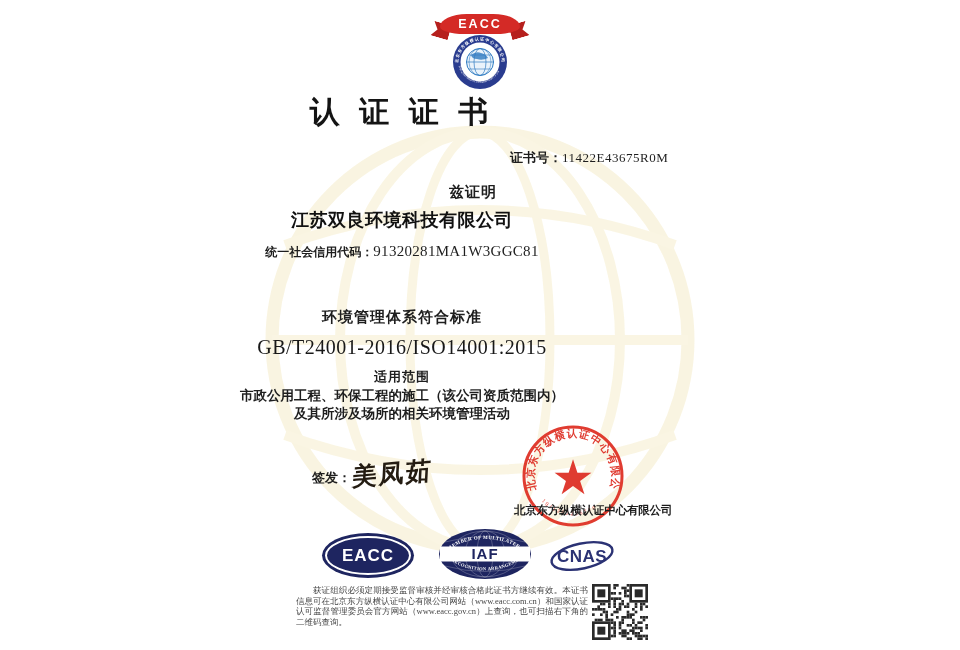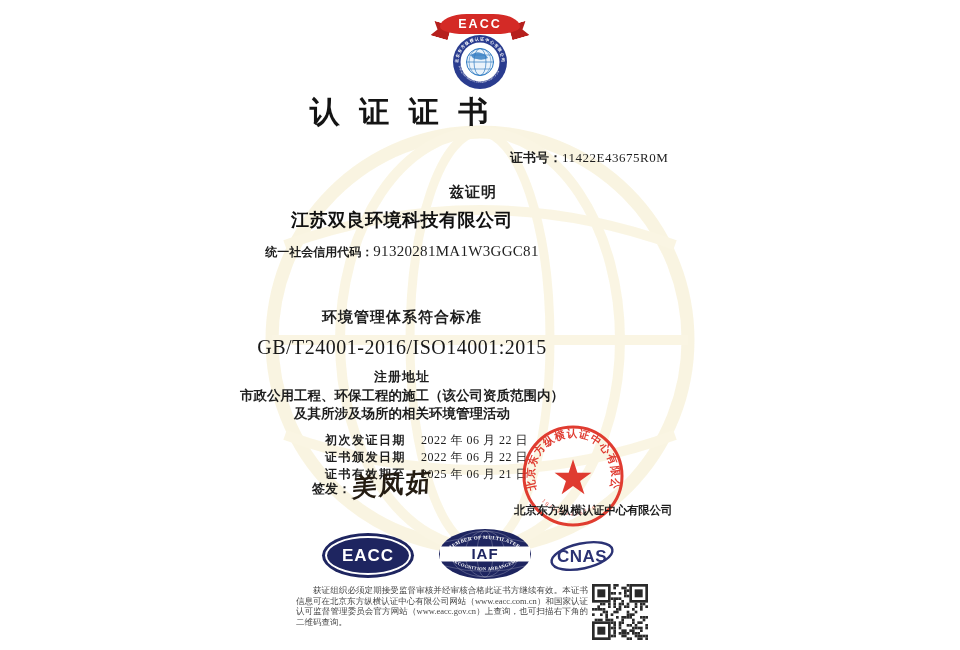--- a/index.html
+++ b/index.html
@@ -35,21 +35,21 @@
   .stdcode{top:336px;font-size:20px;letter-spacing:.5px;color:#181818;}
   .scopelabel{top:368px;font-size:13px;font-weight:bold;letter-spacing:1px;}
   .scope1{top:387px;font-size:13.5px;font-weight:bold;}
   .scope2{top:405px;font-size:13.5px;font-weight:bold;}
 
   .dates{left:325px;top:432px;font-size:12px;line-height:17px;}
   .dates .row{white-space:nowrap;}
   .dates .lbl{font-weight:bold;letter-spacing:1.5px;}
   .dates .val{margin-left:12px;letter-spacing:.5px;}
 
-  .signrow{left:312px;top:480px;font-size:13px;font-weight:bold;}
+  .signrow{left:312px;top:469px;font-size:13px;font-weight:bold;}
   .signature{position:absolute;left:40px;top:-12px;font-size:25px;font-weight:bold;
     color:#241c12;transform:rotate(-5deg) skewX(-8deg);letter-spacing:2px;white-space:nowrap;}
 
   .sealsvg{position:absolute;left:521px;top:424px;}
   .sealline{left:514px;top:503px;font-size:11.5px;font-weight:bold;color:#1c1c1c;letter-spacing:-.2px;z-index:3;}
 
   .eacc-oval{position:absolute;left:322px;top:533px;width:92px;height:45px;background:#1e2560;
     border-radius:50%;display:flex;align-items:center;justify-content:center;}
   .eacc-oval::before{content:"";position:absolute;inset:3px;border:2px solid #fff;border-radius:50%;}
   .eacc-oval span{color:#fff;font-family:"Liberation Sans",sans-serif;font-weight:bold;
@@ -120,38 +120,24 @@
 
   <div class="abs ctr company">江苏双良环境科技有限公司</div>
   <div class="abs ctr credit">
     <span>统一社会信用代码：</span><span class="val">91320281MA1W3GGC81</span>
   </div>
 
 
   <div class="abs ctr systitle">环境管理体系符合标准</div>
   <div class="abs ctr stdcode">GB/T24001-2016/ISO14001:2015</div>
 
-  <div class="abs ctr scopelabel">注册地址</div>
+  <div class="abs ctr scopelabel">适用范围</div>
   <div class="abs ctr scope2">及其所涉及场所的相关环境管理活动</div>
   <div class="abs ctr scope1">市政公用工程、环保工程的施工（该公司资质范围内）</div>
 
-  <div class="abs dates">
-    <div class="row">
-      <span class="lbl">初次发证日期</span>
-      <span class="val">2022 年 06 月 22 日</span>
-    </div>
-    <div class="row">
-      <span class="lbl">证书颁发日期</span>
-      <span class="val">2022 年 06 月 22 日</span>
-    </div>
-    <div class="row">
-      <span class="lbl">证书有效期至</span>
-      <span class="val">2025 年 06 月 21 日</span>
-    </div>
-  </div>
 
   <div class="abs signrow">
     <span>签发：</span>
     <span class="signature">美凤茹</span>
   </div>
 
   <svg class="sealsvg" width="104" height="104" viewBox="0 0 104 104">
     <defs>
       <path id="sealArc" d="M 16.7 68.5 A 39 39 0 1 1 87.3 68.5"></path>
       <path id="sealSerialArc" d="M 18 74 A 42 42 0 0 0 86 74"></path>

